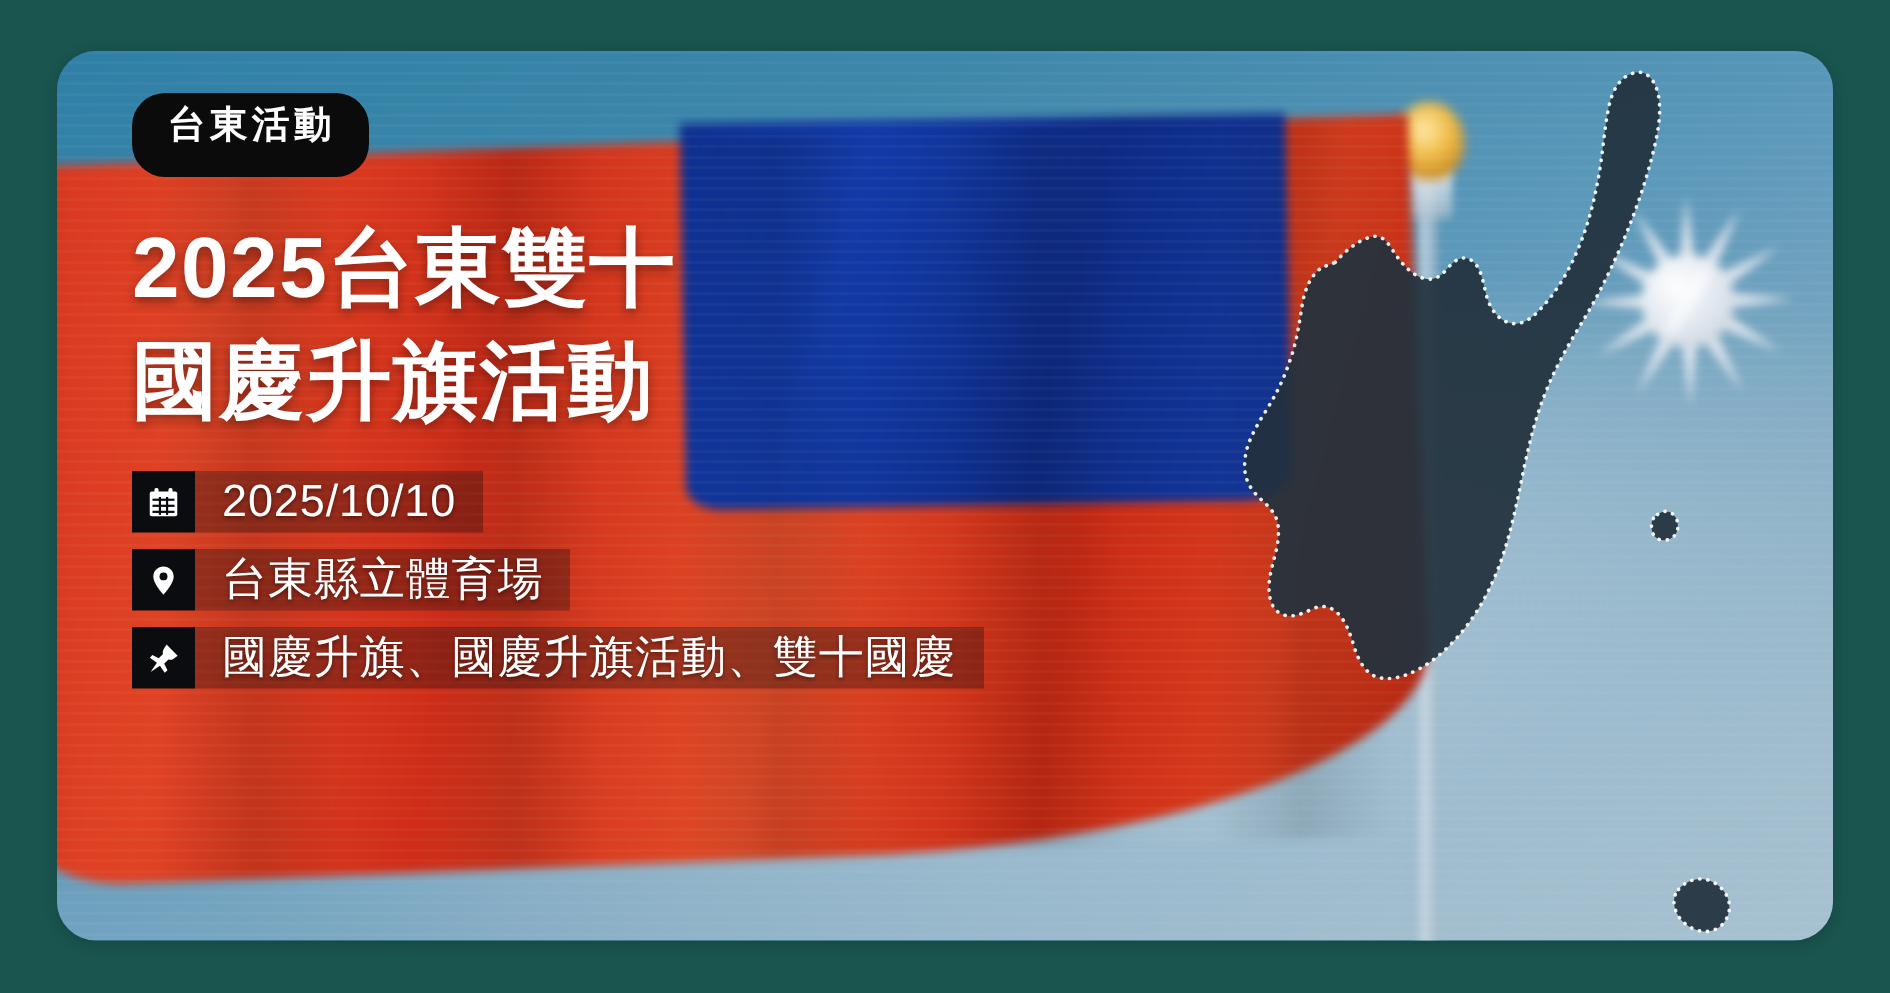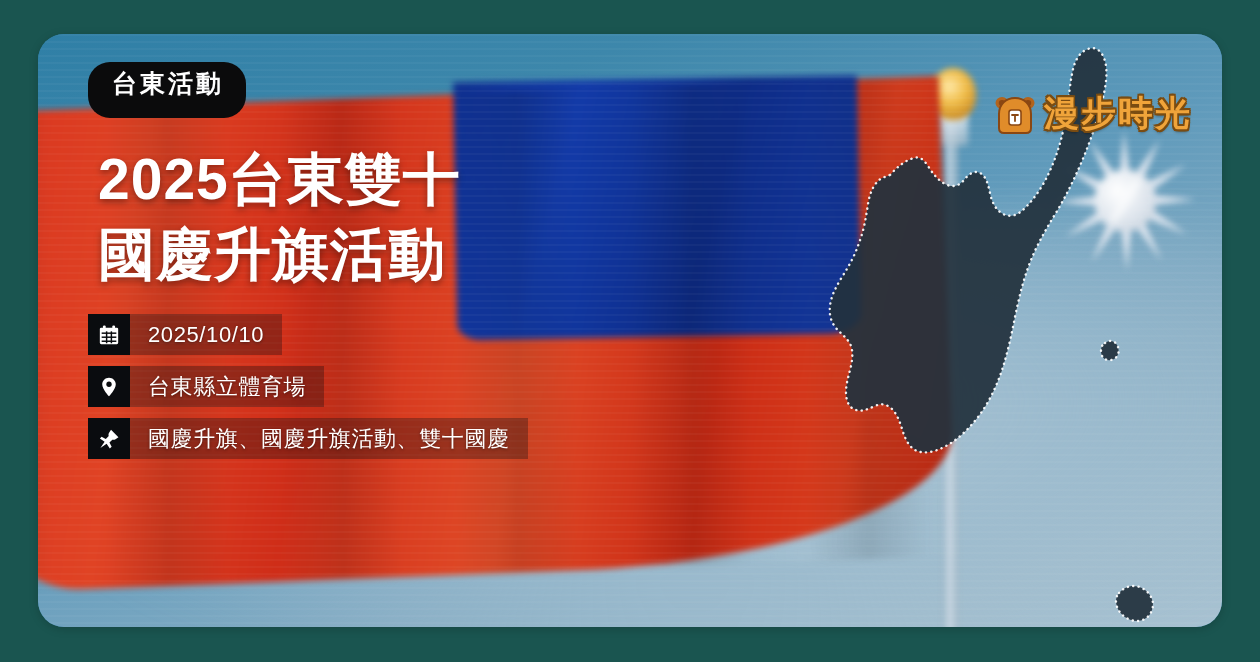--- a/index.html
+++ b/index.html
@@ -261,21 +261,20 @@
   }
 
   .title {
     margin-top: 24px;
     color: #ffffff;
     font-size: 57px;
     font-weight: 800;
     line-height: 1.32;
     letter-spacing: 1px;
     text-shadow: 0 3px 7px rgba(0,0,0,.38);
-    margin-left: 10px;
   }
   .title .t-line { display: block; white-space: nowrap; }
 
   .meta {
     margin-top: 22px;
   }
   .meta-row {
     display: flex;
     align-items: stretch;
     margin-bottom: 11px;
@@ -290,21 +289,21 @@
     justify-content: center;
     flex: 0 0 auto;
   }
   .meta-icon svg { display: block; fill: #ffffff; }
   .meta-text {
     display: flex;
     align-items: center;
     padding: 0 18px 0 18px;
     background: rgba(4,10,16,.30);
     color: #ffffff;
-    font-size: 22px;
+    font-size: 30px;
     font-weight: 500;
     letter-spacing: .6px;
     white-space: nowrap;
     text-shadow: 0 1px 3px rgba(0,0,0,.45);
   }
 
   .desc {
     margin-top: 20px;
     width: 706px;
     color: rgba(255,255,255,.90);
@@ -456,34 +455,20 @@
           <path class="tw-edge" d="M 303 309 C 308 305, 314 307, 316 313 C 318 319, 315 325, 309 326 C 303 327, 299 323, 299 317 C 299 313, 300 311, 303 309 Z"></path>
         </g>
 
         <g>
           <path class="tw-fill" d="M 317 559 C 323 552, 332 550, 340 554 C 349 559, 353 568, 350 576 C 347 585, 338 589, 329 586 C 320 583, 314 575, 314 567 C 314 564, 315 561, 317 559 Z"></path>
           <path class="tw-edge" d="M 317 559 C 323 552, 332 550, 340 554 C 349 559, 353 568, 350 576 C 347 585, 338 589, 329 586 C 320 583, 314 575, 314 567 C 314 564, 315 561, 317 559 Z"></path>
         </g>
       </svg>
     </div>
 
-    <div class="logo">
-      <span class="bear">
-        <svg viewBox="0 0 40 44" xmlns="http://www.w3.org/2000/svg">
-          <ellipse cx="7" cy="11" rx="6.5" ry="6" fill="#b3641d"></ellipse>
-          <ellipse cx="33" cy="11" rx="6.5" ry="6" fill="#b3641d"></ellipse>
-          <ellipse cx="7" cy="11" rx="3.2" ry="3" fill="#8a4712"></ellipse>
-          <ellipse cx="33" cy="11" rx="3.2" ry="3" fill="#8a4712"></ellipse>
-          <path d="M4 22 C4 12 11 6 20 6 C29 6 36 12 36 22 L36 36 C36 39 34 41 31 41 L9 41 C6 41 4 39 4 36 Z" fill="#e08c2a" stroke="#8a4712" stroke-width="2"></path>
-          <rect x="14" y="18" width="12" height="15" rx="2.5" fill="#ffffff" stroke="#8a4712" stroke-width="1.6"></rect>
-          <path d="M17 23 L23 23 M20 23 L20 29" stroke="#8a4712" stroke-width="1.8" stroke-linecap="round"></path>
-        </svg>
-      </span>
-      <span class="logo-text">漫步時光</span>
-    </div>
 
     <div class="content">
 
       <div class="badge">台東活動</div>
 
       <div class="title">
         <span class="t-line">2025台東雙十</span>
         <span class="t-line">國慶升旗活動</span>
       </div>
 

